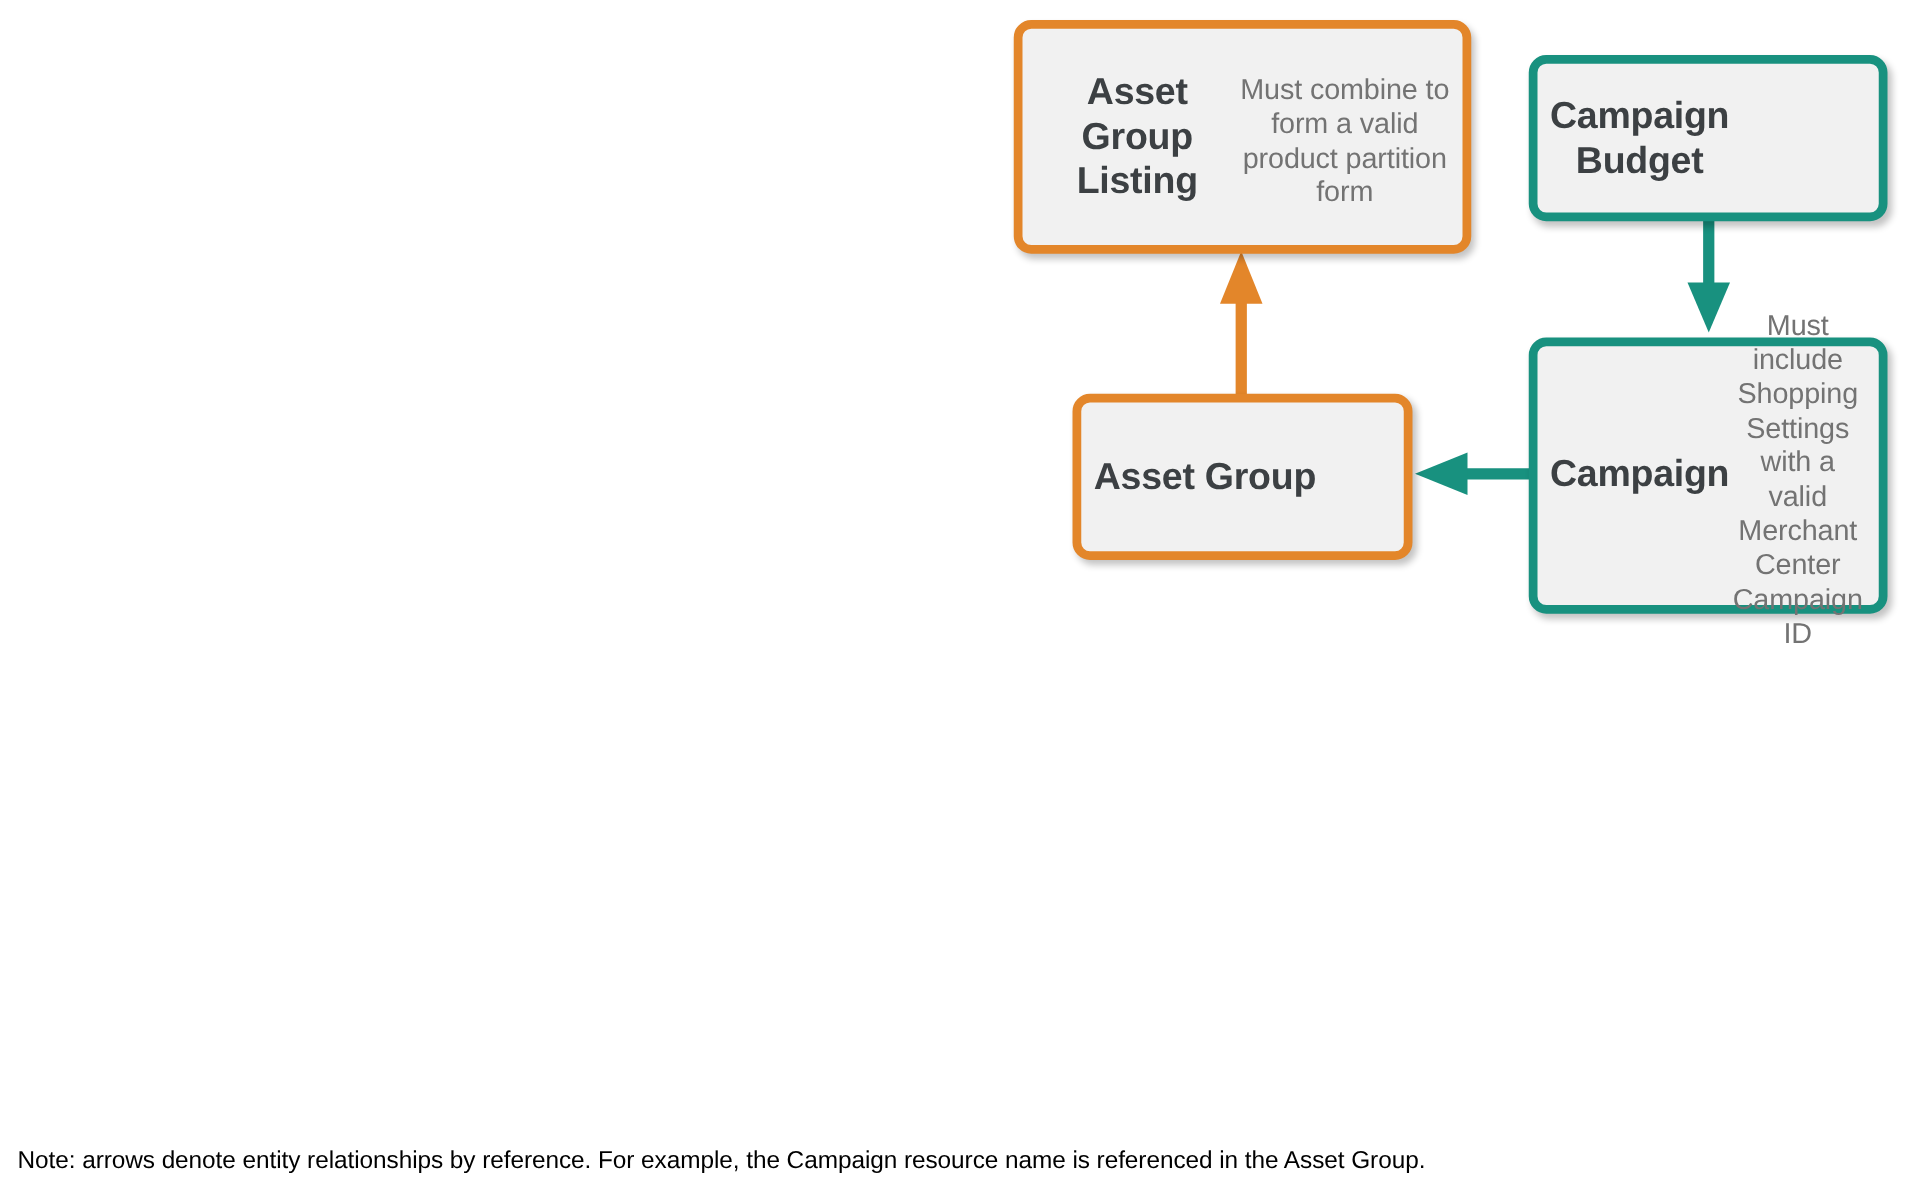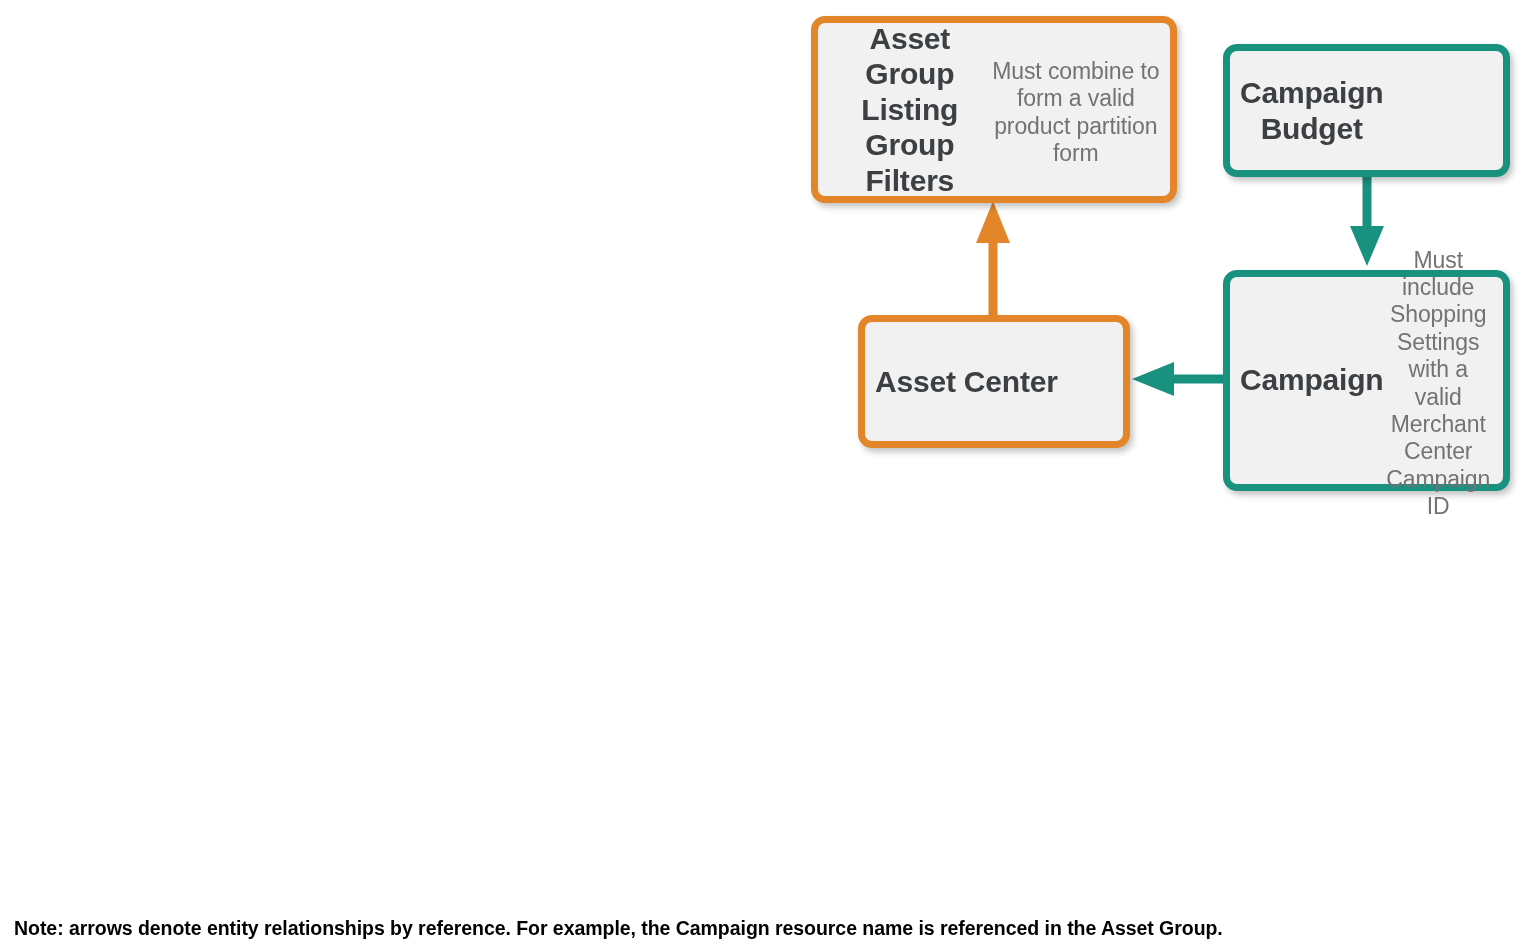--- a/index.html
+++ b/index.html
@@ -84,21 +84,21 @@
   }
 
   #node-campaign .node-title { margin-top: -2px; }
 
   .footnote {
     position: absolute;
     left: 14px;
     top: 916px;
     width: 1500px;
     font-size: 19.5px;
-    font-weight: bold;
+    font-weight: normal;
     color: #000000;
     letter-spacing: -0.05px;
     line-height: 1.25;
   }
 </style>
 </head>
 <body>
 
 <div id="diagram-canvas">
 
@@ -116,37 +116,36 @@
 
     <g>
       <line x1="1226" y1="379" x2="1172" y2="379" stroke="#18917f" stroke-width="9"></line>
       <polygon points="1132,379 1174,396 1174,362" fill="#18917f"></polygon>
     </g>
   </svg>
 
   <div class="node orange" id="node-listing-group-filters">
     <div class="node-title">
       <span>Asset Group Listing</span><br>
-      <span>Group Filters</span>
     </div>
     <div class="node-sub">
       <span>Must combine to form a valid</span><br>
       <span>product partition form</span>
     </div>
   </div>
 
   <div class="node teal" id="node-campaign-budget">
     <div class="node-title">
       <span>Campaign</span><br>
       <span>Budget</span>
     </div>
   </div>
 
   <div class="node orange" id="node-asset-group">
-    <div class="node-title">Asset Center</div>
+    <div class="node-title">Asset Group</div>
   </div>
 
   <div class="node teal" id="node-campaign">
     <div class="node-title">Campaign</div>
     <div class="node-sub">
       <span>Must include</span><br>
       <span>Shopping Settings</span><br>
       <span>with a valid Merchant</span><br>
       <span>Center Campaign ID</span>
     </div>

